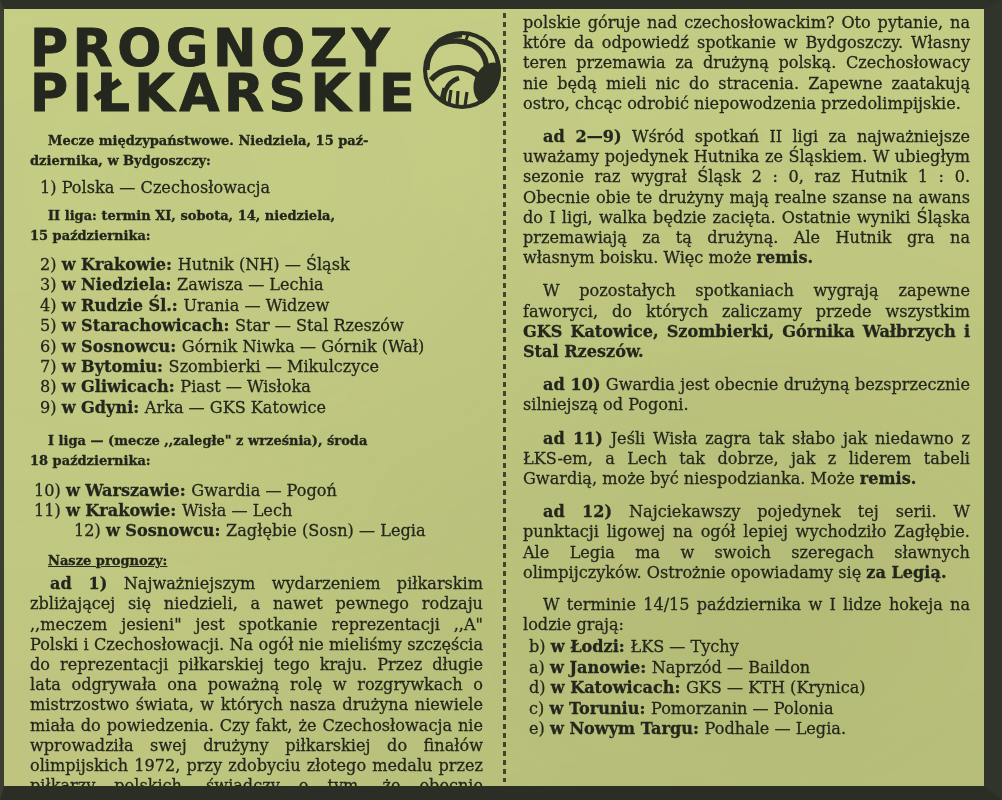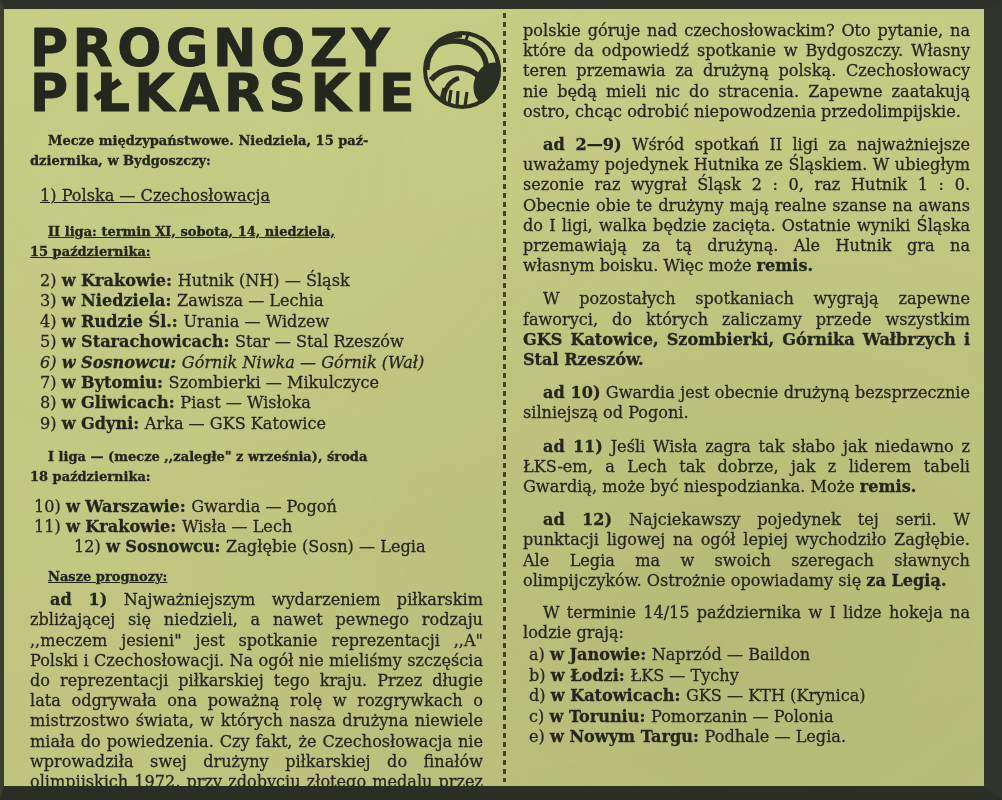--- a/index.html
+++ b/index.html
@@ -38,21 +38,21 @@
     position: relative;
     height: 100%;
     display: flex;
     color: #23261c;
   }
   .col {
     box-sizing: border-box;
     position: relative;
   }
   #col-left  { width: 501px; padding: 6px 22px 0 26px; }
-  #col-right { width: 479px; padding: 12px 14px 0 18px; }
+  #col-right { width: 479px; padding: 4px 14px 0 18px; }
 
   #divider {
     position: absolute;
     left: 499px;
     top: 4px;
     bottom: 4px;
     width: 3px;
     background-image: linear-gradient(to bottom, #2b2e22 0 5px, rgba(0,0,0,0) 5px 9px);
     background-size: 3px 9px;
     background-repeat: repeat-y;
@@ -83,21 +83,21 @@
   .p {
     font-size: 16.1px;
     line-height: 20.2px;
     margin: 0 0 0 0;
     text-align: justify;
     text-justify: inter-word;
     -webkit-text-stroke: 0.26px #23261c;
   }
   .p.indent { text-indent: 20px; }
   .p.gap    { margin-top: 13px; }
-  .p.gap-sm { margin-top: 15px; text-decoration: underline; }
+  .p.gap-sm { margin-top: 7px; }
   .p.nojust { text-align: left; }
   .b { font-weight: bold; }
   .list-line {
     font-size: 16.1px;
     line-height: 20.4px;
     white-space: nowrap;
     -webkit-text-stroke: 0.26px #23261c;
   }
   .list-line .b { font-weight: bold; }
   .heading {
@@ -149,21 +149,21 @@
       <div class="p nojust gap-sm" style="text-indent:10px;">1) Polska  —  Czechosłowacja</div>
 
       <div class="p nojust heading gap-sm" style="white-space:pre-line; text-indent:18px;">II liga: termin XI, sobota, 14, niedziela,
 15 października:</div>
 
       <div id="second-league-list" class="gap-sm" style="margin-top:9px;">
           <div class="list-line" style="text-indent: 10px;"><span>2) </span><span class="b">w Krakowie: </span><span>Hutnik (NH)  —  Śląsk</span></div>
           <div class="list-line" style="text-indent: 10px;"><span>3) </span><span class="b">w Niedziela: </span><span>Zawisza  —  Lechia</span></div>
           <div class="list-line" style="text-indent: 10px;"><span>4) </span><span class="b">w Rudzie Śl.: </span><span>Urania  —  Widzew</span></div>
           <div class="list-line" style="text-indent: 10px;"><span>5) </span><span class="b">w Starachowicach: </span><span>Star  —  Stal Rzeszów</span></div>
-          <div class="list-line" style="text-indent: 10px; font-style: italic;"><span>6) </span><span class="b">w Sosnowcu: </span><span>Górnik Niwka — Górnik (Wał)</span></div>
+          <div class="list-line" style="text-indent: 10px;"><span>6) </span><span class="b">w Sosnowcu: </span><span>Górnik Niwka — Górnik (Wał)</span></div>
           <div class="list-line" style="text-indent: 10px;"><span>7) </span><span class="b">w Bytomiu: </span><span>Szombierki  —  Mikulczyce</span></div>
           <div class="list-line" style="text-indent: 10px;"><span>8) </span><span class="b">w Gliwicach: </span><span>Piast  —  Wisłoka</span></div>
           <div class="list-line" style="text-indent: 10px;"><span>9) </span><span class="b">w Gdyni: </span><span>Arka  —  GKS Katowice</span></div>
         </div>
 
       <div class="p nojust heading" style="white-space:pre-line; text-indent:18px; margin-top:13px;">I liga — (mecze ,,zaległe" z września), środa
 18 października:</div>
 
       <div id="first-league-list" style="margin-top:9px;">
           <div class="list-line" style="text-indent: 4px;"><span>10) </span><span class="b">w Warszawie: </span><span>Gwardia  —  Pogoń</span></div>
@@ -187,22 +187,22 @@
       <p class="p indent gap"><span class="b">ad 10)</span><span> Gwardia jest obecnie drużyną bezsprzecznie silniejszą od Pogoni.</span></p>
 
       <p class="p indent gap"><span class="b">ad 11)</span><span> Jeśli Wisła zagra tak słabo jak niedawno z ŁKS-em, a Lech tak dobrze, jak z liderem tabeli Gwardią, może być niespodzianka. Może </span><span class="b">remis.</span></p>
 
       <p class="p indent gap"><span class="b">ad 12)</span><span> Najciekawszy pojedynek tej serii. W punktacji ligowej na ogół lepiej wychodziło Zagłębie. Ale Legia ma w swoich szeregach sławnych olimpijczyków. Ostrożnie opowiadamy się </span><span class="b">za Legią.</span></p>
 
 
       <p class="p indent" style="margin-top:12px;">W terminie 14/15 października w I lidze hokeja na lodzie grają:</p>
 
       <div id="hockey-list" style="margin-top:2px;">
+          <div class="list-line" style="text-indent: 6px;"><span>b) </span><span class="b">w Łodzi: </span><span>ŁKS  —  Tychy</span></div>
           <div class="list-line" style="text-indent: 6px;"><span>a) </span><span class="b">w Janowie: </span><span>Naprzód  —  Baildon</span></div>
-          <div class="list-line" style="text-indent: 6px;"><span>b) </span><span class="b">w Łodzi: </span><span>ŁKS  —  Tychy</span></div>
           <div class="list-line" style="text-indent: 6px;"><span>d) </span><span class="b">w Katowicach: </span><span>GKS  —  KTH (Krynica)</span></div>
           <div class="list-line" style="text-indent: 6px;"><span>c) </span><span class="b">w Toruniu: </span><span>Pomorzanin  —  Polonia</span></div>
           <div class="list-line" style="text-indent: 6px;"><span>e) </span><span class="b">w Nowym Targu: </span><span>Podhale  —  Legia.</span></div>
         </div>
 
     </div>
 
     <div id="divider"></div>
   </div>
 </div>

